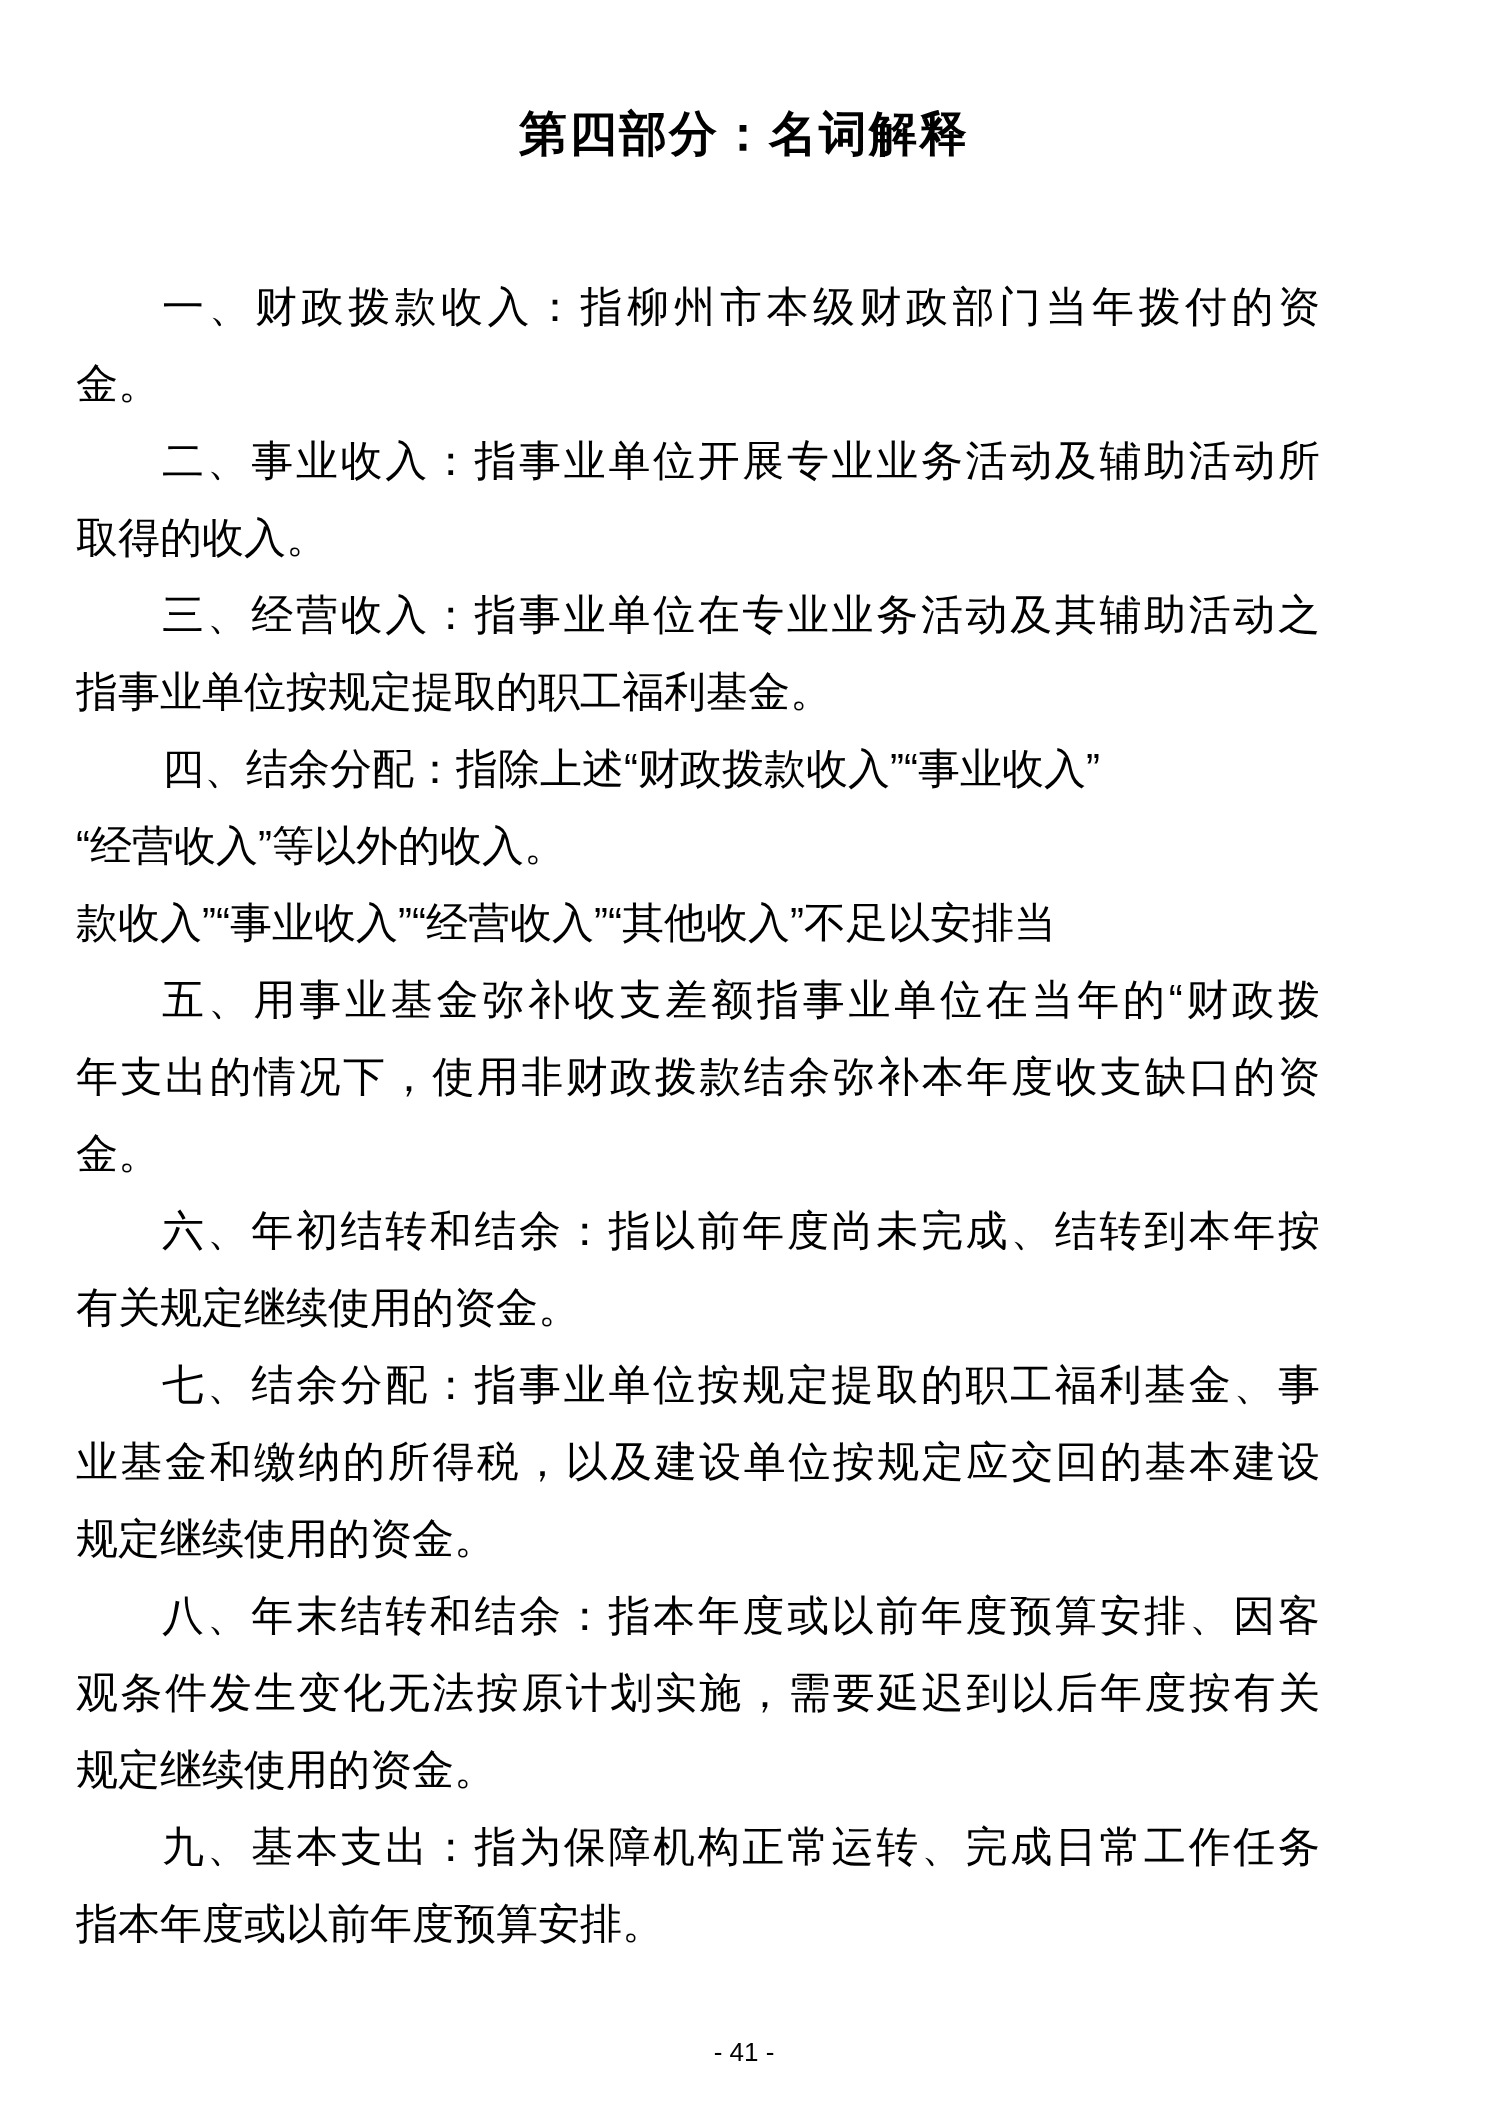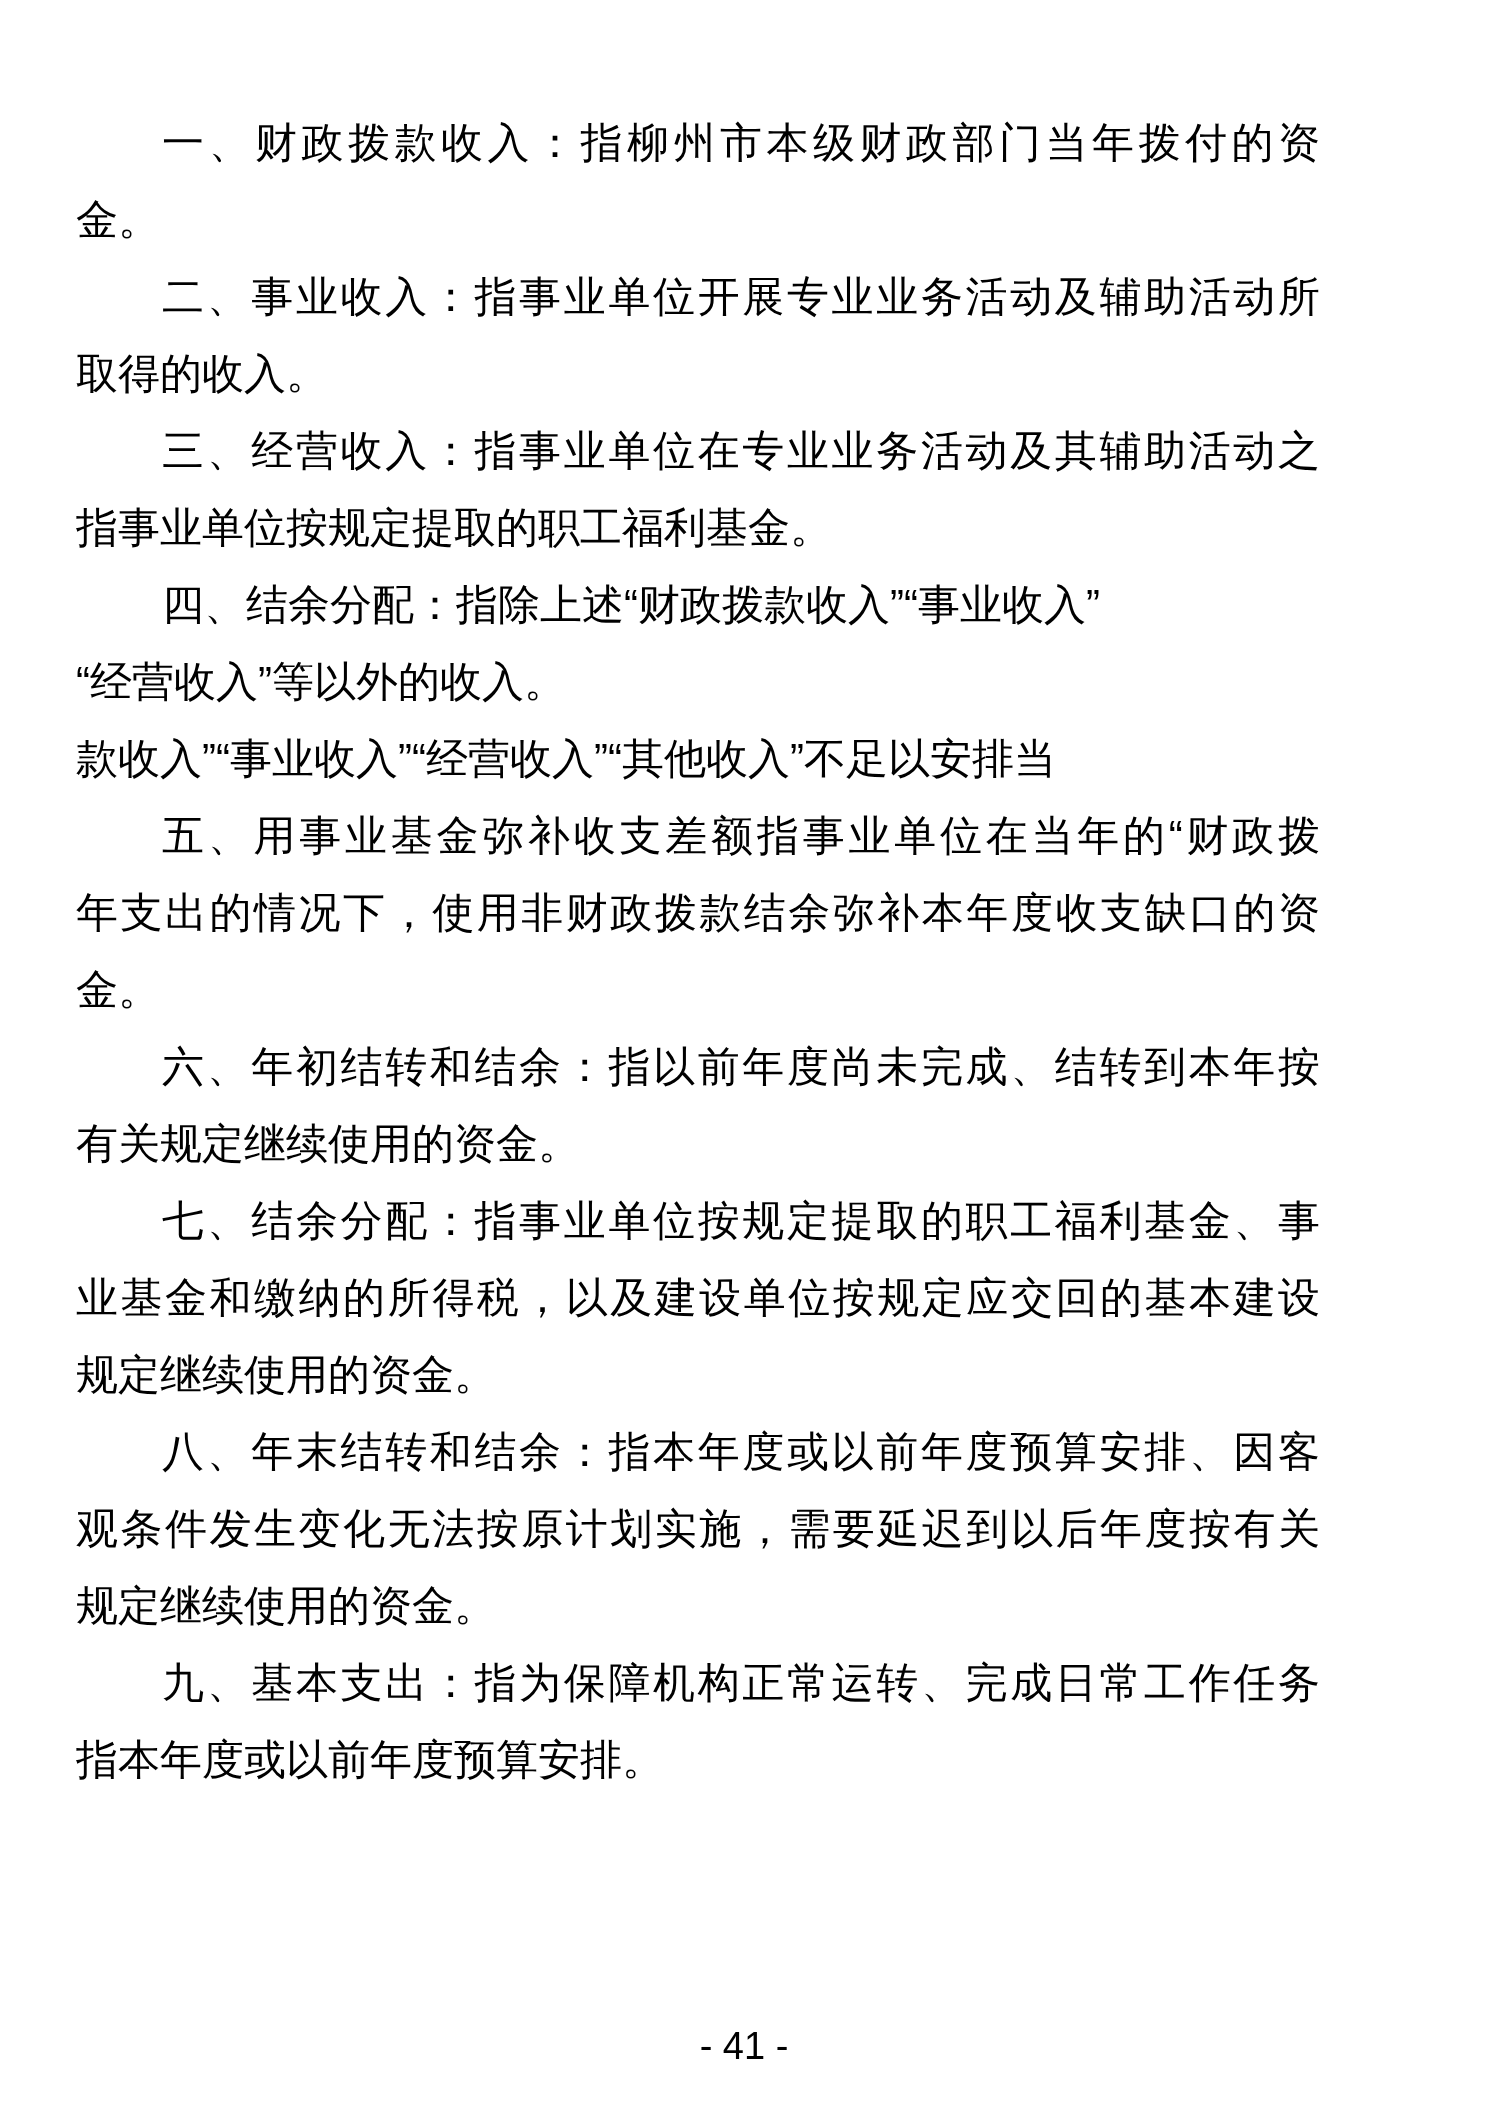--- a/index.html
+++ b/index.html
@@ -40,28 +40,29 @@
   .line.full {
     text-align: justify;
     text-align-last: justify;
   }
   .page-footer {
     position: absolute;
     bottom: 36px;
     left: 0;
     width: 100%;
     text-align: center;
-    font-size: 38px;
+    font-size: 26px;
   }
 </style>
 </head>
 <body>
 
 <div class="page">
 
+  <div class="doc-title">第四部分：名词解释</div>
 
   <div class="content">
 
     <div class="para">
       <div class="line indent full">一、财政拨款收入：指柳州市本级财政部门当年拨付的资</div>
       <div class="line">金。</div>
     </div>
 
     <div class="para">
       <div class="line indent full">二、事业收入：指事业单位开展专业业务活动及辅助活动所</div>

